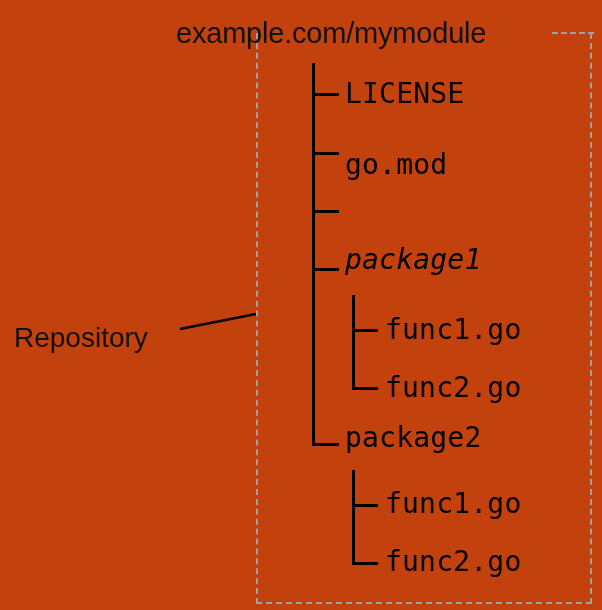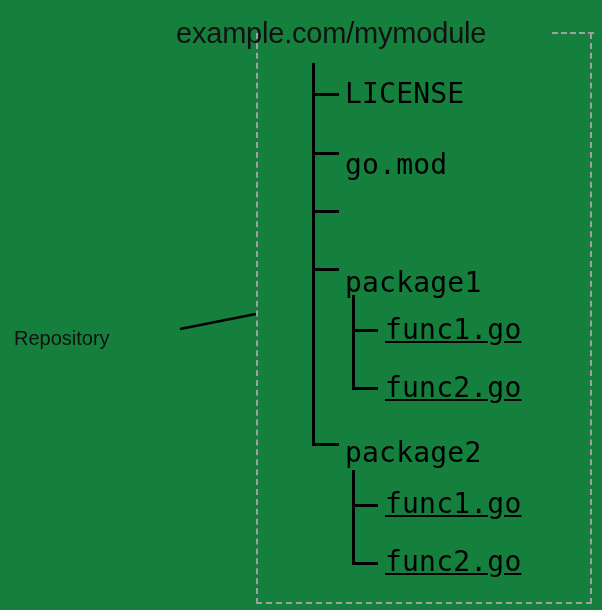--- a/index.html
+++ b/index.html
@@ -11,21 +11,21 @@
   body {
     font-family: "Liberation Sans", sans-serif;
     color: #000000;
   }
 
   #diagram {
     position: relative;
     width: 602px;
     height: 610px;
     overflow: hidden;
-    background: #15803d;
+    background: #c2410c;
   }
 
   
   .repo-boundary {
     position: absolute;
     left: 256px;
     top: 33px;
     width: 336px;
     height: 571px;
     border: 2px dashed #a0a0a0;
@@ -54,21 +54,21 @@
     letter-spacing: -0.2px;
     white-space: nowrap;
     color: #111111;
   }
 
   
   .callout-label {
     position: absolute;
     left: 14px;
     top: 322px;
-    font-size: 20px;
+    font-size: 28px;
     line-height: 32px;
     white-space: nowrap;
     color: #111111;
   }
   .callout-line {
     position: absolute;
     left: 0;
     top: 0;
     width: 602px;
     height: 610px;
@@ -91,21 +91,21 @@
     white-space: nowrap;
   }
   .tree-label {
     font-family: "DejaVu Sans Mono", "Liberation Mono", monospace;
     font-size: 28px;
     line-height: 34px;
     color: #000000;
     letter-spacing: 0.2px;
   }
   .tree-row.level-1 { left: 345px; }
-  .tree-row.level-2 { left: 385px; text-decoration: underline; }
+  .tree-row.level-2 { left: 385px; }
 
   
   .trunk {
     position: absolute;
     width: 0;
     border-left: 3px solid #000000;
     box-sizing: border-box;
   }
   .tick {
     position: absolute;
@@ -147,30 +147,30 @@
     <div class="trunk" style="left:352px; top:470px; height:94px;"></div>
     <div class="tick" style="left:352px; top:504px; width:26px;"></div>
     <div class="tick" style="left:352px; top:562px; width:26px;"></div>
 
     <div class="tree-row level-1" style="top:65px;">
       <span class="tree-label">LICENSE</span>
     </div>
     <div class="tree-row level-1" style="top:136px;">
       <span class="tree-label">go.mod</span>
     </div>
-    <div class="tree-row level-1" style="top:254px;">
+    <div class="tree-row level-1" style="top:231px;font-style:italic;">
       <span class="tree-label">package1</span>
     </div>
     <div class="tree-row level-2" style="top:301px;">
       <span class="tree-label">func1.go</span>
     </div>
     <div class="tree-row level-2" style="top:359px;">
       <span class="tree-label">func2.go</span>
     </div>
-    <div class="tree-row level-1" style="top:424px;">
+    <div class="tree-row level-1" style="top:409px;">
       <span class="tree-label">package2</span>
     </div>
     <div class="tree-row level-2" style="top:475px;">
       <span class="tree-label">func1.go</span>
     </div>
     <div class="tree-row level-2" style="top:533px;">
       <span class="tree-label">func2.go</span>
     </div>
 
   </div>

